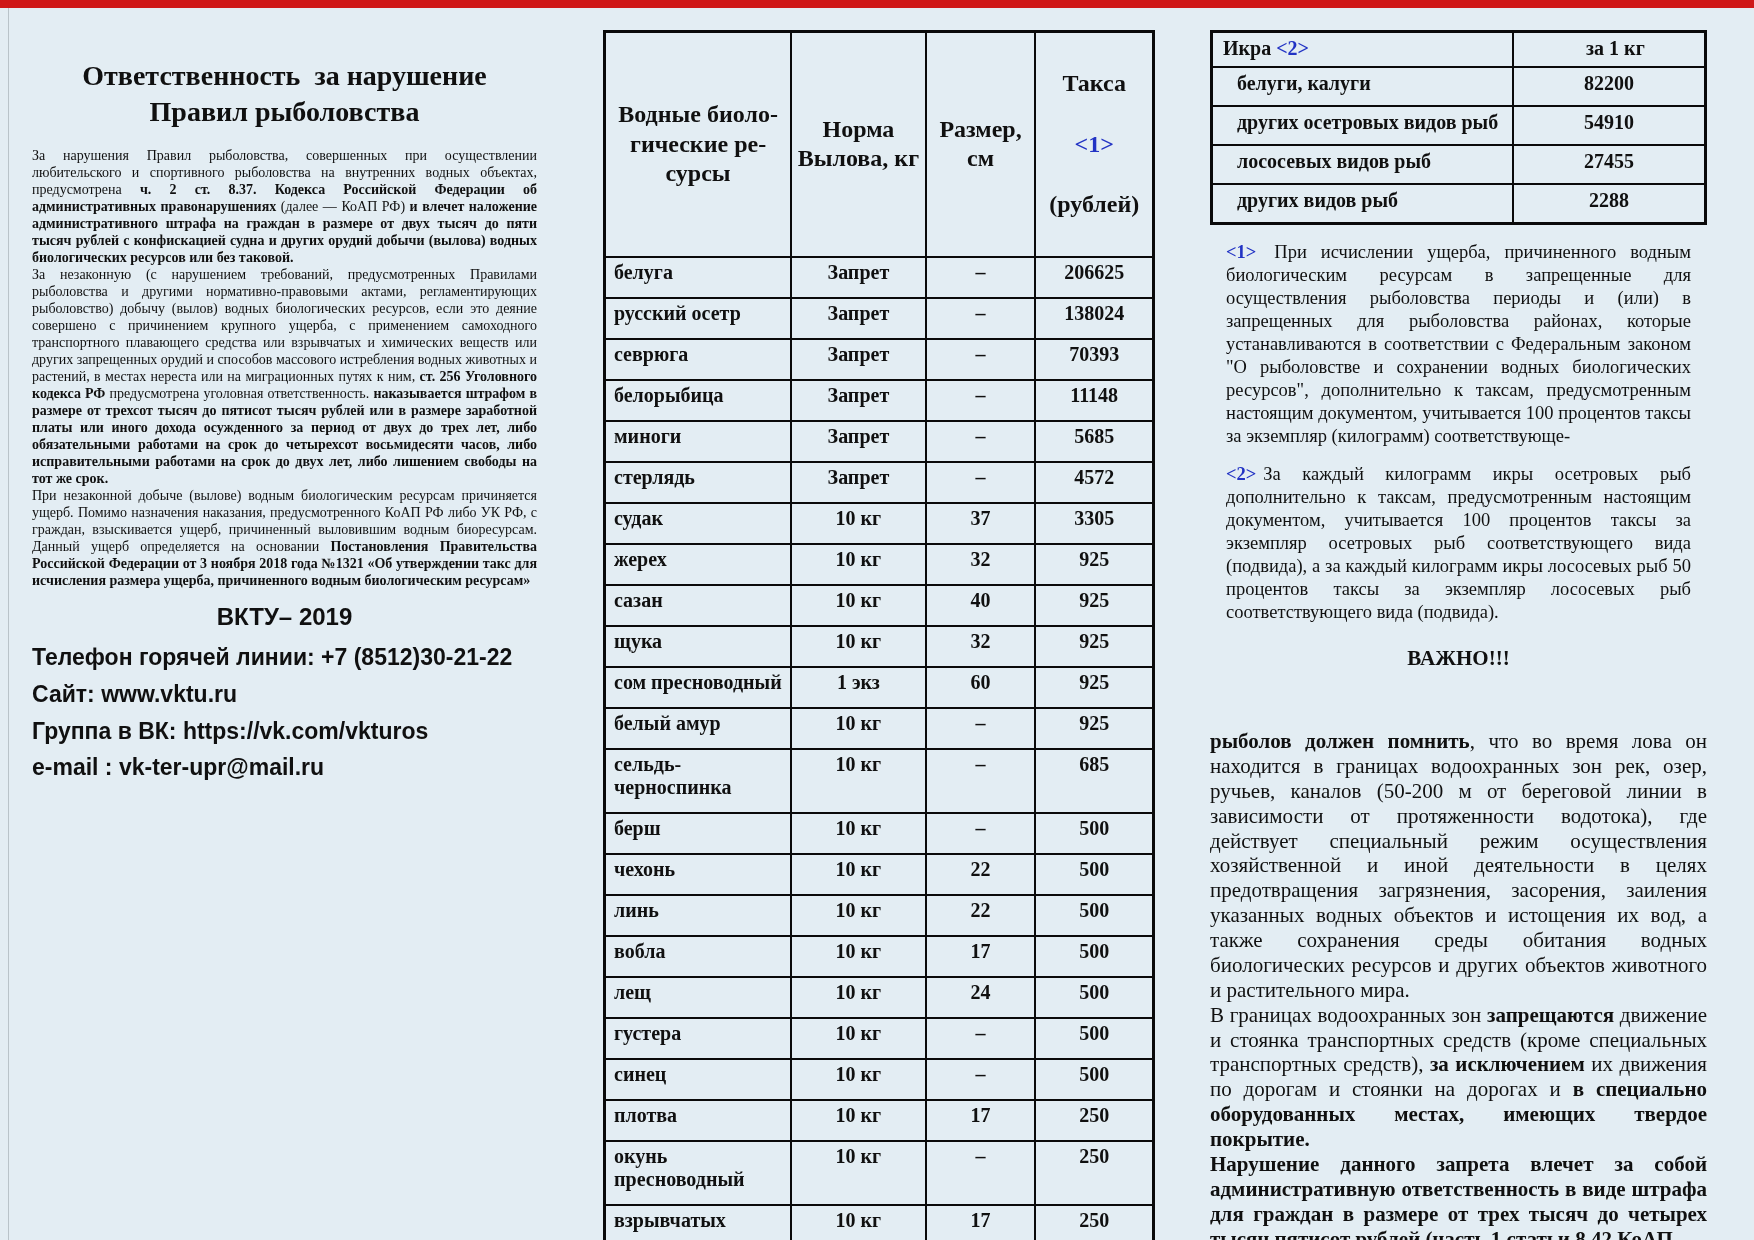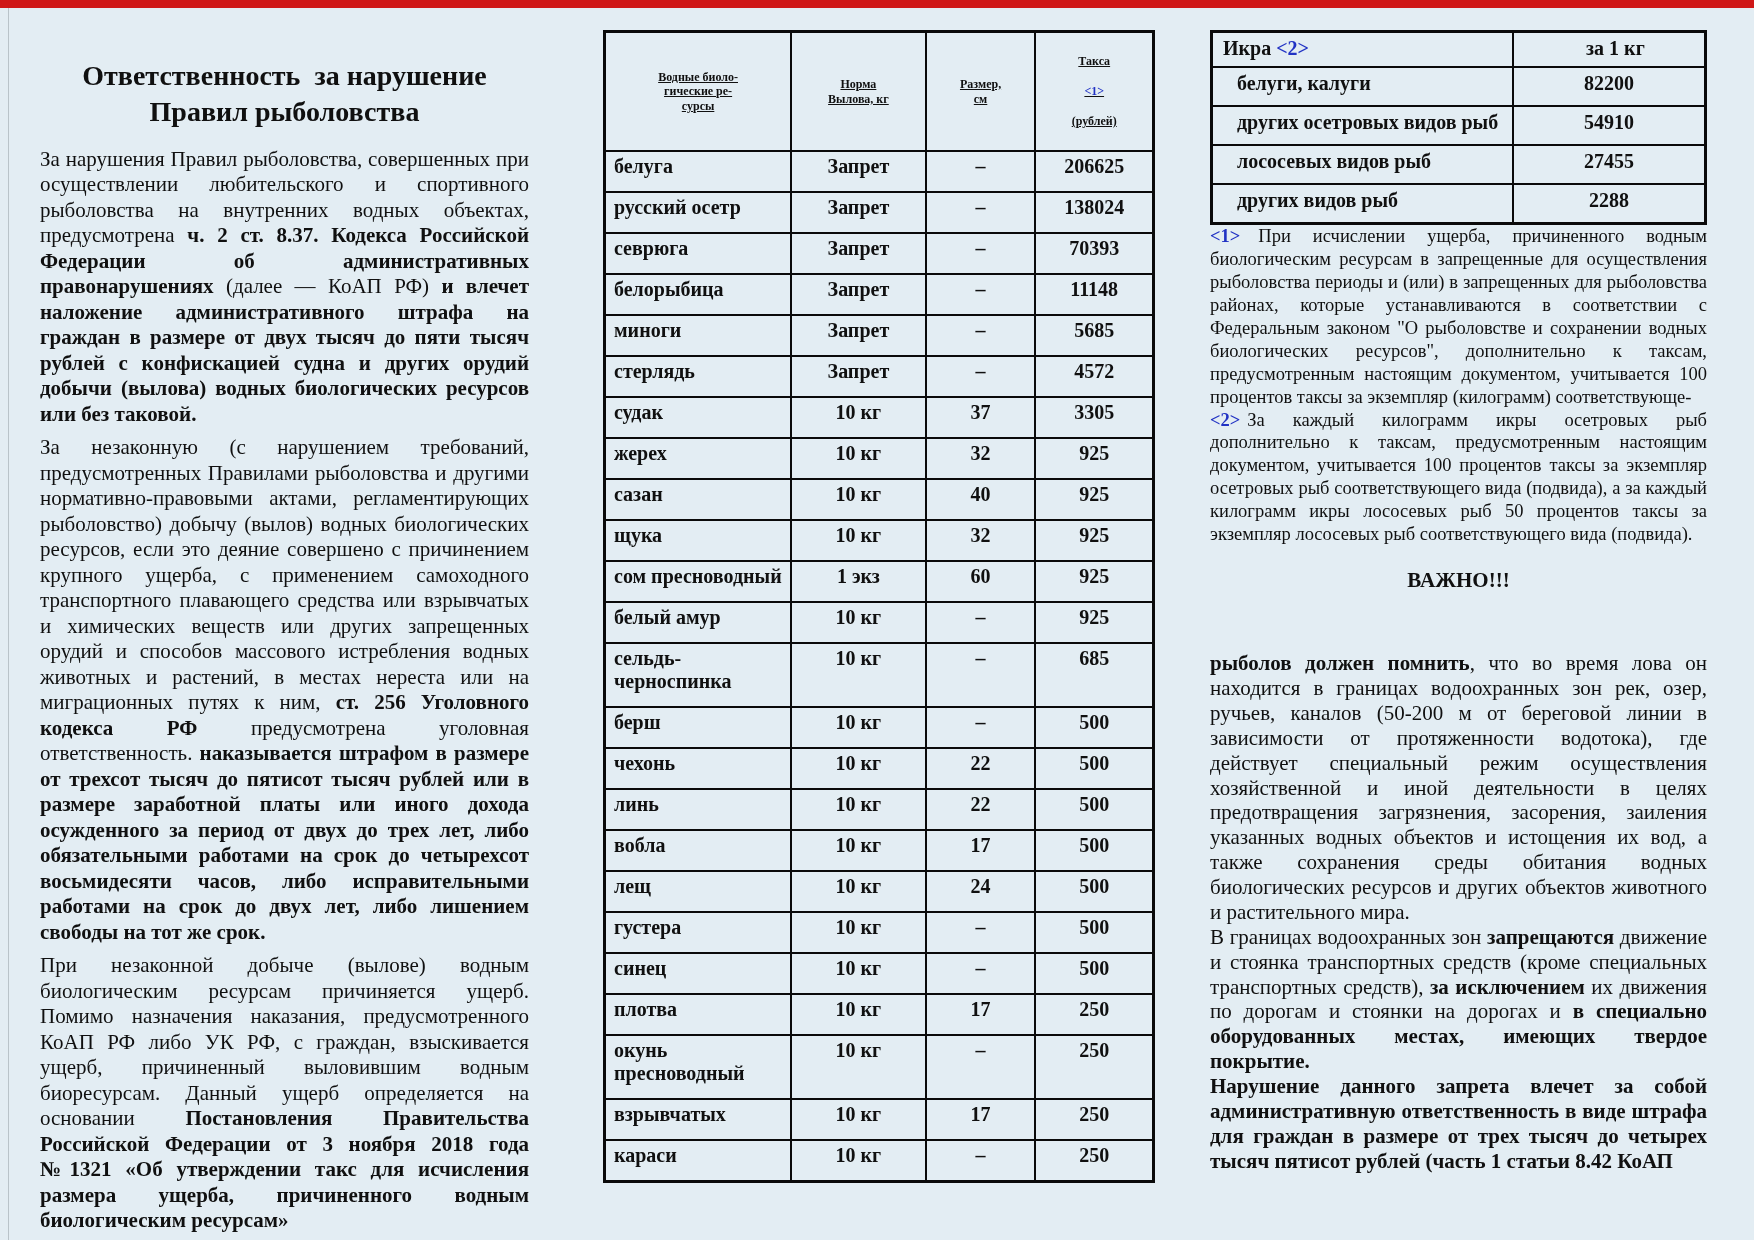--- a/index.html
+++ b/index.html
@@ -24,53 +24,53 @@
 
   .col{position:absolute;}
   .col-left{left:32px;top:42px;width:505px;}
   .col-mid{left:603px;top:30px;width:552px;}
   .col-right{left:1210px;top:30px;width:497px;}
 
   .title{
     font-weight:bold;font-size:28px;line-height:1.3;
     text-align:center;white-space:pre-wrap;margin:16px 10px;
   }
-  p.body{font-size:21px;line-height:1.215;text-align:justify;margin:8px;}
+  p.body{font-size:14px;line-height:1.215;text-align:justify;margin:0;}
   .mt-p1{margin-top:24px;}
   .mt-p2{margin-top:38px;}
   .mt-p3{margin-top:24px;}
   .bold{font-weight:bold;}
   .marker{color:var(--blue);font-weight:bold;}
 
   .sans{font-family:"Liberation Sans","DejaVu Sans",sans-serif;font-weight:bold;}
   .vktu{font-size:24px;text-align:center;margin-top:14px;}
   .contact-block{margin-top:12px;}
   .contact-line{font-size:23px;line-height:1.3;margin-top:7px;}
 
   table{border-collapse:collapse;width:100%;background:transparent;}
   table.bordered{border:3px solid var(--border);}
   table.bordered th,table.bordered td{border:2px solid var(--border);}
 
   .fish th{
-    font-weight:bold;font-size:12px;vertical-align:middle;
-    padding:6px 2px;white-space:pre-line;line-height:1.22;text-decoration:underline;
+    font-weight:bold;font-size:24px;vertical-align:middle;
+    padding:6px 2px;white-space:pre-line;line-height:1.22;
   }
   .fish td{
     font-weight:bold;font-size:20px;vertical-align:top;
     padding:3px 8px 13px 8px;line-height:1.15;
   }
   .fish td.c{text-align:center;padding-left:2px;padding-right:2px;}
   .fish .fine-head div{line-height:1.3;}
 
   .caviar th{font-weight:bold;font-size:20px;padding:4px 6px 6px 10px;text-align:left;vertical-align:top;}
   .caviar th.c{text-align:center;padding-left:19px;}
   .caviar td{font-weight:bold;font-size:20px;vertical-align:top;padding:3px 6px 10px 24px;line-height:1.2;}
   .caviar td.c{text-align:center;padding-left:2px;padding-right:2px;border-radius:13px;}
 
-  p.note{font-size:18.5px;line-height:1.24;text-align:justify;margin:0;}
+  p.note{font-size:18.5px;line-height:1.24;text-align:justify;margin:16px;}
   .mt-n1{margin-top:28px;}
   .mt-n2{margin-top:36px;}
   .mk-gap-wide{padding-right:18px;}
   .mk-gap{padding-right:7px;}
 
   .important-title{font-weight:bold;font-size:21px;text-align:center;margin-top:22px;}
   .imp{margin-top:58px;}
   .imp p{font-size:21px;line-height:1.185;text-align:justify;margin:0;}
 </style>
 </head>

